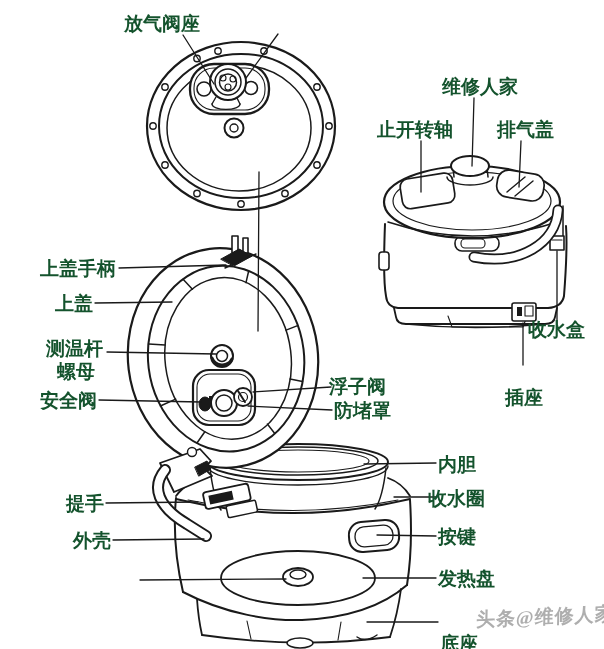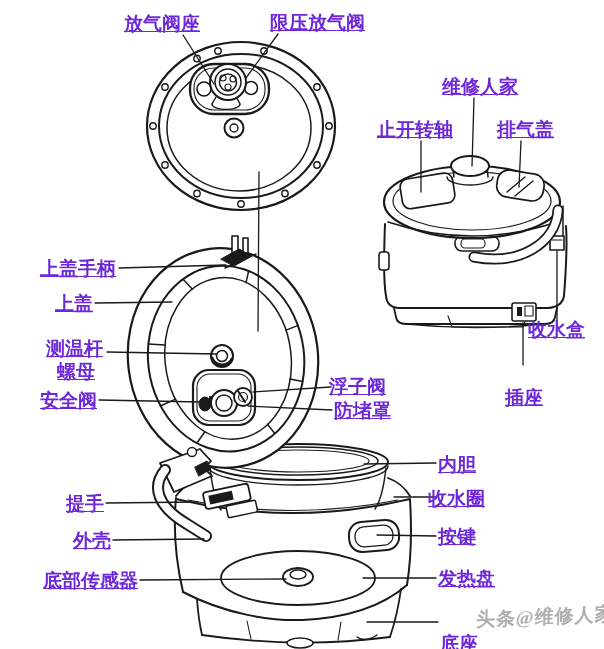--- a/index.html
+++ b/index.html
@@ -2,22 +2,22 @@
 <html><head>
 <meta charset="utf-8">
 <style>
   html,body{margin:0;padding:0;background:#ffffff;}
   .stage{
     position:relative;width:604px;height:649px;background:#ffffff;overflow:hidden;
     font-family:"Liberation Serif","DejaVu Serif",serif;
   }
   .stage svg{position:absolute;left:0;top:0;}
   .lbl{
-    position:absolute;font-size:19px;line-height:1;font-weight:700;color:#6d28d9;
-    white-space:nowrap;letter-spacing:0px;text-decoration:underline;
+    position:absolute;font-size:19px;line-height:1;font-weight:700;color:#14532d;
+    white-space:nowrap;letter-spacing:0px;
   }
   .watermark{
     position:absolute;font-size:19px;line-height:1;font-weight:700;color:#a6a6a6;
     white-space:nowrap;transform:rotate(-2.5deg) skewX(-4deg);letter-spacing:1px;opacity:.9;
   }
 </style>
 </head>
 <body>
 
 <div class="stage">
@@ -226,36 +226,34 @@
       <path d="M436,463 L364,464"></path>
       <path d="M436,497 L394,497"></path>
       <path d="M436,536 L377,535"></path>
       <path d="M436,578 L363,578"></path>
       <path d="M438,622 L367,622"></path>
     </g>
   </g>
 </svg>
 
 <span class="lbl" style="left:124px;top:14px">放气阀座</span>
-<span class="lbl" style="left:270px;top:13px">限压放气阀</span>
 <span class="lbl" style="left:442px;top:77px">维修人家</span>
 <span class="lbl" style="left:377px;top:120px">止开转轴</span>
 <span class="lbl" style="left:497px;top:120px">排气盖</span>
 <span class="lbl" style="left:528px;top:320px">收水盒</span>
 <span class="lbl" style="left:505px;top:388px">插座</span>
 <span class="lbl" style="left:40px;top:259px">上盖手柄</span>
 <span class="lbl" style="left:55px;top:294px">上盖</span>
 <span class="lbl" style="left:46px;top:339px">测温杆</span>
 <span class="lbl" style="left:57px;top:362px">螺母</span>
 <span class="lbl" style="left:40px;top:391px">安全阀</span>
 <span class="lbl" style="left:329px;top:377px">浮子阀</span>
 <span class="lbl" style="left:334px;top:401px">防堵罩</span>
 <span class="lbl" style="left:66px;top:494px">提手</span>
 <span class="lbl" style="left:73px;top:531px">外壳</span>
-<span class="lbl" style="left:43px;top:571px">底部传感器</span>
 <span class="lbl" style="left:438px;top:455px">内胆</span>
 <span class="lbl" style="left:428px;top:489px">收水圈</span>
 <span class="lbl" style="left:438px;top:527px">按键</span>
 <span class="lbl" style="left:438px;top:569px">发热盘</span>
 <span class="lbl" style="left:440px;top:634px">底座</span>
 
 <span class="watermark" style="left:476px;top:607px">头条@维修人家</span>
 
 </div>
 

